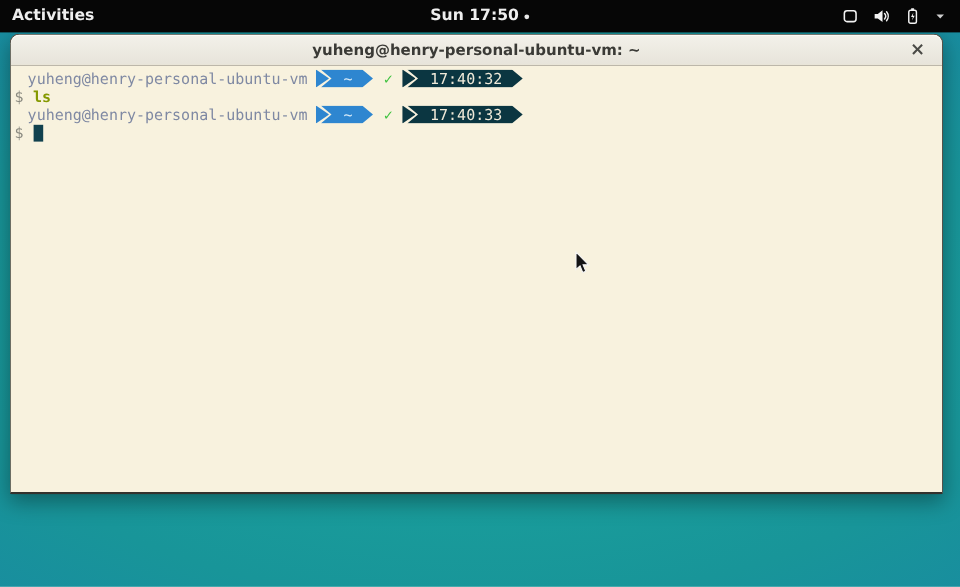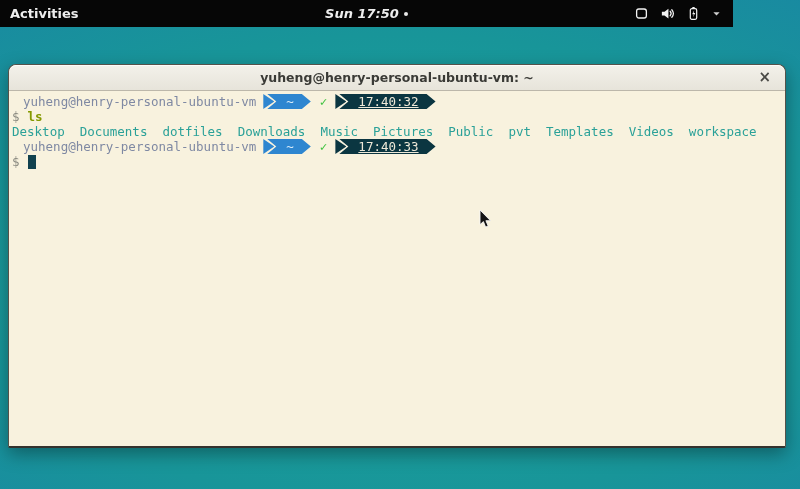--- a/index.html
+++ b/index.html
@@ -7,45 +7,44 @@
   body {
     font-family:"DejaVu Sans", "Liberation Sans", sans-serif;
     background: radial-gradient(ellipse 140% 120% at 50% 55%,
       var(--desktop-teal,#1ba89e) 0%, #189599 40%,
       var(--desktop-blue,#1a7fa9) 78%, #135a86 100%);
     position:relative;
   }
 
   
   .topbar{
-    position:absolute; top:0; left:0; width:733px; height:27px;
+    position:absolute; top:0; left:0; width:800px; height:27px;
     background:var(--topbar-bg,#060606); color:#eee;
     display:flex; align-items:center; z-index:30;
     font-size:13px; font-weight:bold;
   }
   .tb-left{ display:flex; align-items:center; height:100%; }
   .tb-item{ display:flex; align-items:center; gap:6px; height:100%;
     padding:0 10px; cursor:default; }
   .tb-center{ position:absolute; left:0; right:0; top:0; height:100%;
     display:flex; align-items:center; justify-content:center; pointer-events:none; }
-  .tb-center .clockwrap{ display:flex; align-items:center; gap:5px; pointer-events:auto; height:100%; padding:0 8px;font-style:italic;}
+  .tb-center .clockwrap{ display:flex; align-items:center; gap:5px; pointer-events:auto; height:100%; padding:0 8px;}
   .notif-dot{ width:4px; height:4px; border-radius:50%; background:#e8e8e8; display:inline-block; }
   .tb-right{ position:absolute; right:0; top:0; height:100%;
     display:flex; align-items:center; gap:11px; padding:0 12px; }
   .tb-right svg, .tb-item svg{ display:block; }
 
   
   .window{
     position:absolute; left:8px; top:28px; width:778px; height:384px;
     border:1px solid #55524a; border-bottom:2px solid #34322d;
     border-radius:8px 8px 2px 2px;
     background:var(--terminal-bg,#f8f2de);
     box-shadow:0 6px 18px rgba(0,0,0,.35); z-index:10;
     overflow:hidden;
-    margin-top:36px;
   }
   .titlebar{
     height:26px; background:linear-gradient(var(--titlebar-bg,#f3f1ea), #e7e4da);
     border-bottom:1px solid #bcb7aa; border-radius:7px 7px 0 0;
     box-shadow:inset 0 1px 0 #fcfbf8;
     display:flex; align-items:center; justify-content:center; position:relative;
   }
   .titlebar .title{ font-size:12.5px; font-weight:bold; color:#3a3a36; }
   .titlebar .close{
     position:absolute; right:14px; top:0; height:100%; display:flex;
@@ -64,21 +63,21 @@
   .pl-tri{ width:11px; height:15px; flex:0 0 auto;
     clip-path:polygon(0 0,100% 50%,0 100%); margin-left:7px; }
   .pl-tri.blue{ background:var(--segment-blue,#2e86d0); }
   .pl-tri.dark{ background:var(--segment-dark,#0b3641); }
   .pl-body{
     height:15px; margin-left:-7px; display:inline-flex; align-items:center;
     padding:0 17px 0 19px; flex:0 0 auto;
     clip-path:polygon(0 0,9px 50%,0 100%,calc(100% - 9px) 100%,100% 50%,calc(100% - 9px) 0);
   }
   .pl-body.blue{ background:var(--segment-blue,#2e86d0); color:#d9ecf9; }
-  .pl-body.dark{ background:var(--segment-dark,#0b3641); color:#efe9d8;text-decoration:underline; }
+  .pl-body.dark{ background:var(--segment-dark,#0b3641); color:#efe9d8; }
   .check{ color:var(--status-green,#3fc23f); font-weight:bold; margin:0 1px 0 9px; }
   .dollar{ color:#8a8a80; }
   .cmdtext{ color:var(--command-green,#859900); margin-left:8px;font-weight:bold; }
   .dirs{ color:var(--directory-teal,#2aa198); gap:15px; }
   .cursor-block{ width:8px; height:14px; background:var(--cursor,#11414e);
     display:inline-block; margin-left:8px; }
 
   .pointer{ position:absolute; left:479px; top:209px; z-index:50; pointer-events:none; }
 </style>
 </head>
@@ -139,33 +138,20 @@
       <span class="check">✓</span>
       <span class="pl-tri dark"></span>
       <span class="pl-body dark">17:40:32</span>
     </div>
 
     <div class="line">
       <span class="dollar">$</span>
       <span class="cmdtext">ls</span>
     </div>
 
-    <div class="line dirs">
-      <span>Desktop</span>
-      <span>Documents</span>
-      <span>dotfiles</span>
-      <span>Downloads</span>
-      <span>Music</span>
-      <span>Pictures</span>
-      <span>Public</span>
-      <span>pvt</span>
-      <span>Templates</span>
-      <span>Videos</span>
-      <span>workspace</span>
-    </div>
 
     <div class="line prompt-line">
       <span class="host">yuheng@henry-personal-ubuntu-vm</span>
       <span class="pl-tri blue"></span>
       <span class="pl-body blue">~</span>
       <span class="check">✓</span>
       <span class="pl-tri dark"></span>
       <span class="pl-body dark">17:40:33</span>
     </div>
 

